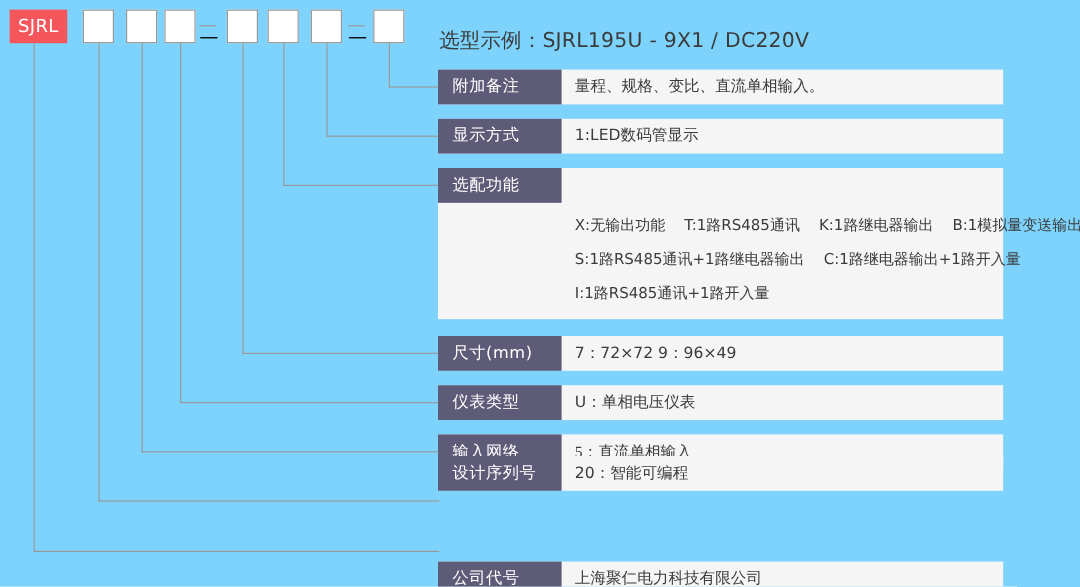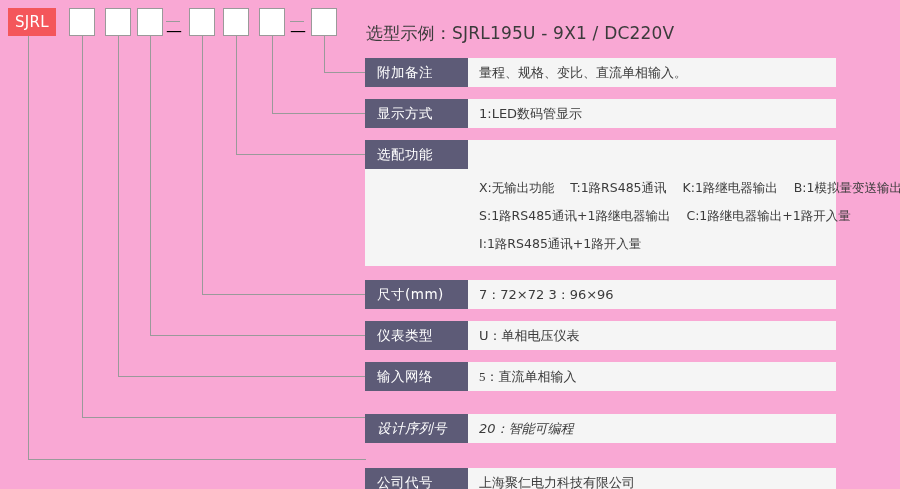--- a/index.html
+++ b/index.html
@@ -7,21 +7,21 @@
     padding: 0;
     background: #ffffff;
   }
   body {
     font-family: "DejaVu Sans", "Liberation Sans", sans-serif;
   }
   #page {
     position: relative;
     width: 900px;
     height: 489px;
-    background: #f9a8d4;
+    background: #7dd3fc;
     overflow: hidden;
   }
 
   
   .code-strip {
     position: absolute;
     left: 0;
     top: 0;
     width: 360px;
     height: 44px;
@@ -180,34 +180,34 @@
     <div class="row-label">选配功能</div>
     <div class="opt-lines">
       <div class="opt-line">X:无输出功能    T:1路RS485通讯    K:1路继电器输出    B:1模拟量变送输出</div>
       <div class="opt-line">S:1路RS485通讯+1路继电器输出    C:1路继电器输出+1路开入量</div>
       <div class="opt-line">I:1路RS485通讯+1路开入量</div>
     </div>
   </div>
 
   <div class="row" style="top:280px; height:29px;padding-left:43px;">
     <div class="row-label">尺寸(mm)</div>
-    <div class="row-value">7：72×72    3：96×96</div>
+    <div class="row-value">7：72×72    9：96×49</div>
   </div>
 
   <div class="row" style="top:321px; height:29px;">
     <div class="row-label">仪表类型</div>
     <div class="row-value"> U：单相电压仪表</div>
   </div>
 
   <div class="row" style="top:362px; height:29px;font-family:Liberation Serif, serif;">
     <div class="row-label">输入网络</div>
     <div class="row-value">5：直流单相输入</div>
   </div>
 
-  <div class="row" style="top:414px; height:29px;font-style:italic;">
+  <div class="row" style="top:380px; height:29px;">
     <div class="row-label">设计序列号</div>
     <div class="row-value">20：智能可编程</div>
   </div>
 
   <div class="row" style="top:468px; height:29px;">
     <div class="row-label">公司代号</div>
     <div class="row-value">上海聚仁电力科技有限公司</div>
   </div>
 
 </div>

